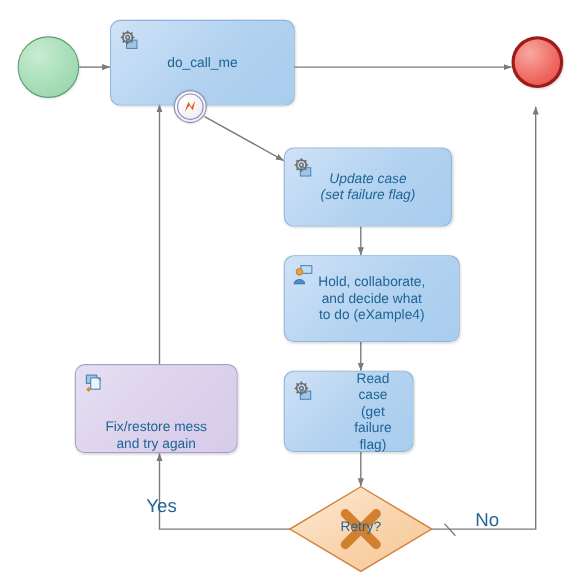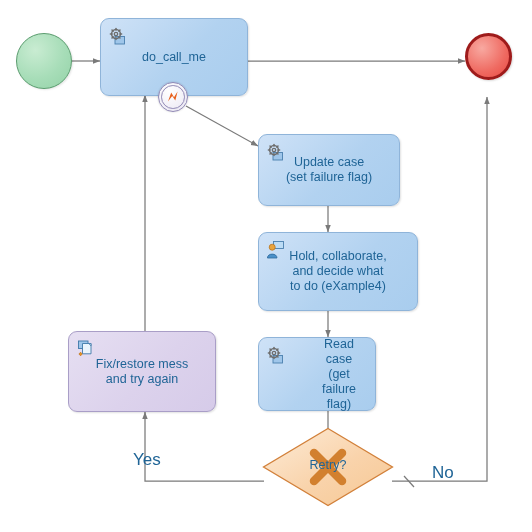--- a/index.html
+++ b/index.html
@@ -36,20 +36,21 @@
     border: 1px solid #8fb4d9;
     background: linear-gradient(135deg, #cfe2f7 0%, #b2d2f0 55%, #a9cdee 100%);
     box-shadow: 1px 1px 2px rgba(0,0,0,0.12);
     display: flex;
     align-items: center;
     justify-content: center;
   }
   .task.purple {
     border: 1px solid #a99ec7;
     background: linear-gradient(135deg, #e6dff2 0%, #dcd2ec 55%, #d6cbe9 100%);
+    align-items: flex-end;
   }
   .task-label {
     color: #1f6496;
     font-size: 12.5px;
     line-height: 15px;
     text-align: center;
     white-space: pre-line;
     padding: 0 8px;
     user-select: none;
   }
@@ -158,21 +159,21 @@
       <path d="M145,331 L145,95" marker-end="url(#arrow)"></path>
 
       <path d="M392,481 L487,481 L487,97" marker-end="url(#arrow)"></path>
 
       <path d="M404,476 L414,487" stroke-width="1.2"></path>
     </g>
   </svg>
 
   <div class="node event start" style="left:16px; top:33px; width:56px; height:56px;"></div>
 
-  <div class="node task" style="left:100px; top:18px; width:148px; height:78px;">
+  <div class="node task" style="left:100px; top:18px; width:168px; height:78px;">
     <span class="task-icon">
       <svg width="20" height="20" viewBox="0 0 20 20" xmlns="http://www.w3.org/2000/svg">
         <rect x="7" y="10.5" width="9.5" height="7.5" fill="#9fc6ea" stroke="#4a7fae" stroke-width="0.9"></rect>
         <g fill="none" stroke="#6e6e6e" stroke-width="1.5">
           <circle cx="8" cy="8" r="4.4"></circle>
         </g>
         <circle cx="8" cy="8" r="1.7" fill="none" stroke="#6e6e6e" stroke-width="1.3"></circle>
         <g stroke="#6e6e6e" stroke-width="1.5" stroke-linecap="round">
           <path d="M8,2.4 L8,4.0"></path>
             <path d="M8,12.0 L8,13.6"></path>
@@ -188,21 +189,21 @@
     <span class="task-label">do_call_me</span>
   </div>
 
   <div class="boundary-event" style="left:158px; top:82px;">
     <span class="inner-ring"></span>
     <svg width="28" height="28" viewBox="0 0 28 28" xmlns="http://www.w3.org/2000/svg">
       <path d="M9,18.5 L12.2,9.6 L15.0,14.2 L18.6,8.4 L16.3,17.4 L13.2,13.0 Z" fill="#e8601c"></path>
     </svg>
   </div>
 
-  <div class="node task" style="left:258px; top:134px; width:142px; height:72px;">
+  <div class="node task" style="left:258px; top:134px; width:153px; height:72px;font-style:italic;">
     <span class="task-icon">
       <svg width="20" height="20" viewBox="0 0 20 20" xmlns="http://www.w3.org/2000/svg">
         <rect x="7" y="10.5" width="9.5" height="7.5" fill="#9fc6ea" stroke="#4a7fae" stroke-width="0.9"></rect>
         <circle cx="8" cy="8" r="4.4" fill="none" stroke="#6e6e6e" stroke-width="1.5"></circle>
         <circle cx="8" cy="8" r="1.7" fill="none" stroke="#6e6e6e" stroke-width="1.3"></circle>
         <g stroke="#6e6e6e" stroke-width="1.5" stroke-linecap="round">
           <path d="M8,2.4 L8,4.0"></path>
             <path d="M8,12.0 L8,13.6"></path>
           <path d="M2.4,8 L4.0,8"></path>
             <path d="M12.0,8 L13.6,8"></path>
@@ -258,21 +259,21 @@
         <rect x="2.5" y="2.0" width="9.5" height="7.5" fill="#9fc6ea" stroke="#3f78a8" stroke-width="0.9"></rect>
         <path d="M6.5,4.5 L15.0,4.5 L15.0,14.8 L6.5,14.8 Z" fill="#eaf4fc" stroke="#3f78a8" stroke-width="0.9"></path>
         <path d="M12.6,4.5 L15.0,4.5 L15.0,6.9 Z" fill="#c7e0f4" stroke="#3f78a8" stroke-width="0.7"></path>
         <path d="M4.6,13.2 L6.3,15.0 L4.6,16.8 L2.9,15.0 Z" fill="#e8941c" stroke="#b9701a" stroke-width="0.7"></path>
       </svg>
     </span>
     <span class="task-label">Fix/restore mess
 and try again</span>
   </div>
 
-  <div class="gateway" style="left:262px; top:427px; width:132px; height:80px;">
+  <div class="gateway" style="left:262px; top:441px; width:132px; height:80px;">
     <svg class="diamond" width="132" height="80" viewBox="0 0 132 80" xmlns="http://www.w3.org/2000/svg">
       <defs>
         <linearGradient id="gwgrad" x1="0" y1="0" x2="1" y2="1">
           <stop offset="0%" stop-color="#fdecd8"></stop>
           <stop offset="55%" stop-color="#f9d3ab"></stop>
           <stop offset="100%" stop-color="#f6c894"></stop>
         </linearGradient>
       </defs>
       <path d="M66,1.5 L130.5,40 L66,78.5 L1.5,40 Z" fill="url(#gwgrad)" stroke="#d2803a" stroke-width="1.3"></path>
       <g stroke="#d2802f" stroke-width="8.5" stroke-linecap="round">

